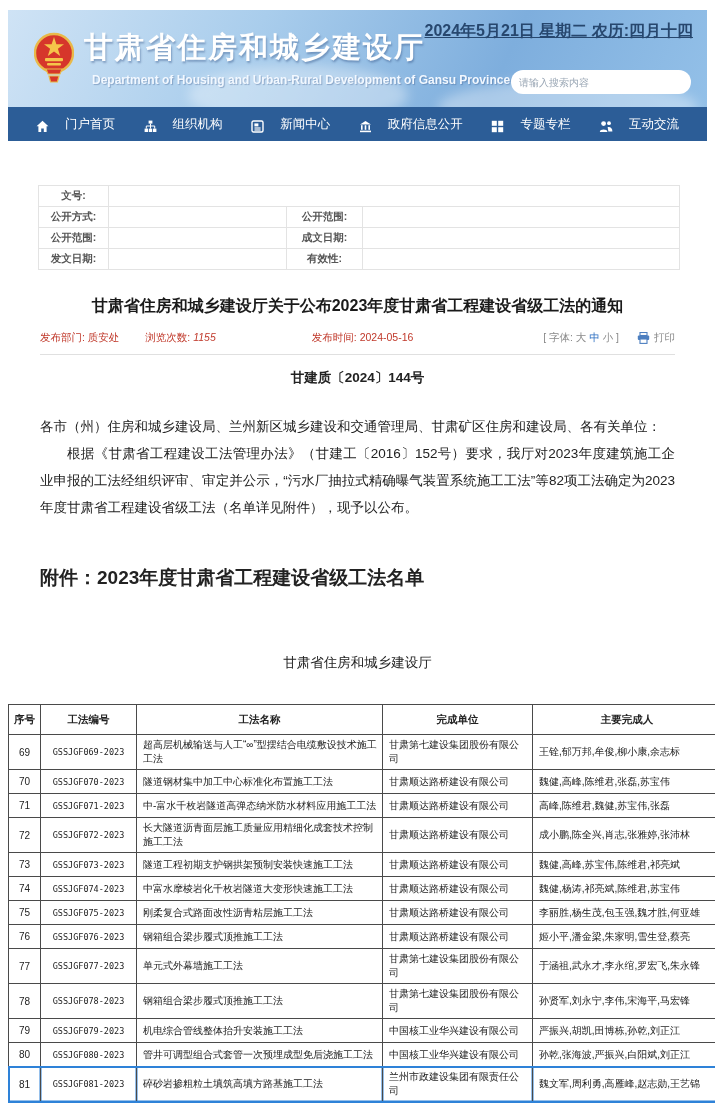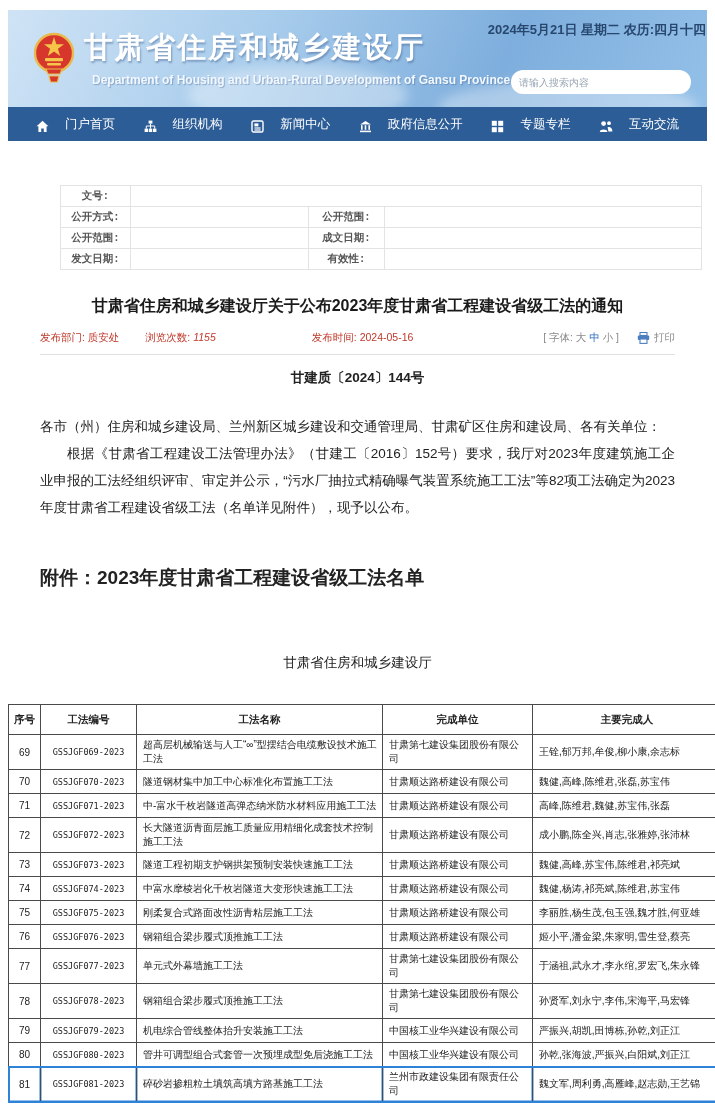--- a/index.html
+++ b/index.html
@@ -9,34 +9,34 @@
   
   .banner { margin:0 8px; height:97px; position:relative;
     background:linear-gradient(115deg,#cfe3f5 0%,#a9cdec 35%,#7eaedd 70%,#93c0e8 100%); overflow:hidden; }
   .banner .cloud { position:absolute; border-radius:50%; background:rgba(255,255,255,.35); filter:blur(6px); }
   .emblem { position:absolute; left:26px; top:17px; width:40px; height:62px; }
   .brand { position:absolute; left:76px; top:18px; }
   .brand-title { font-size:29px; font-weight:bold; color:#fff; letter-spacing:2px;
     text-shadow:1px 2px 2px rgba(60,90,140,.45); }
   .brand-sub { margin-top:5px; font-size:12px; font-weight:bold; color:#f2f8ff;
     text-shadow:1px 1px 1px rgba(60,90,140,.4);padding-left:8px; }
-  .topdate { position:absolute; right:1px; top:11px; font-size:13px; color:#27476e; font-weight:bold; }
+  .topdate { position:absolute; right:14px; top:11px; font-size:16px; color:#27476e; font-weight:bold;text-decoration:underline; }
   .searchbox { position:absolute; right:16px; top:60px; width:180px; height:24px; background:#fff;
     border-radius:12px; display:flex; align-items:center; padding:0 8px;gap:33px; }
   .searchbox input { flex:1; border:none; outline:none; font-size:10px; color:#333; background:transparent; }
   .searchbox input::placeholder { color:#9aa7b5; }
 
   
   .nav { margin:0 8px; height:34px; background:#2c5d97; display:flex; align-items:center;
     justify-content:space-between; padding:0 28px; }
   .nav-item { display:flex; align-items:flex-end; gap:16px; color:#fff; font-size:12.5px; cursor:pointer; }
   .nav-item svg { display:block; }
 
   
-  .meta-table { margin:44px 38px 0 60px; width:642px; border-collapse:collapse; font-size:10.5px; color:#444;font-family:Liberation Mono, monospace; }
+  .meta-table { margin:44px 38px 0 38px; width:642px; border-collapse:collapse; font-size:10.5px; color:#444; }
   .meta-table td { border:1px solid #e3e3e3; height:21px; padding:1px 6px; background:#fff; }
   .meta-table td.lbl { width:70px; text-align:center; font-weight:bold; color:#555; }
   .meta-table td.lbl2 { width:76px; text-align:center; font-weight:bold; color:#555; }
   .meta-table td.val { width:178px; }
 
   
   .art-title { margin:26px 40px 0 40px; text-align:center; font-size:16px; font-weight:bold; color:#1a1a1a; }
   .art-meta { margin:14px 40px 0 40px; display:flex; align-items:center; font-size:10.5px; color:#c0392b; }
   .art-meta .pair { margin-right:26px; white-space:nowrap; }
   .art-meta .views-val { font-style:italic; }

